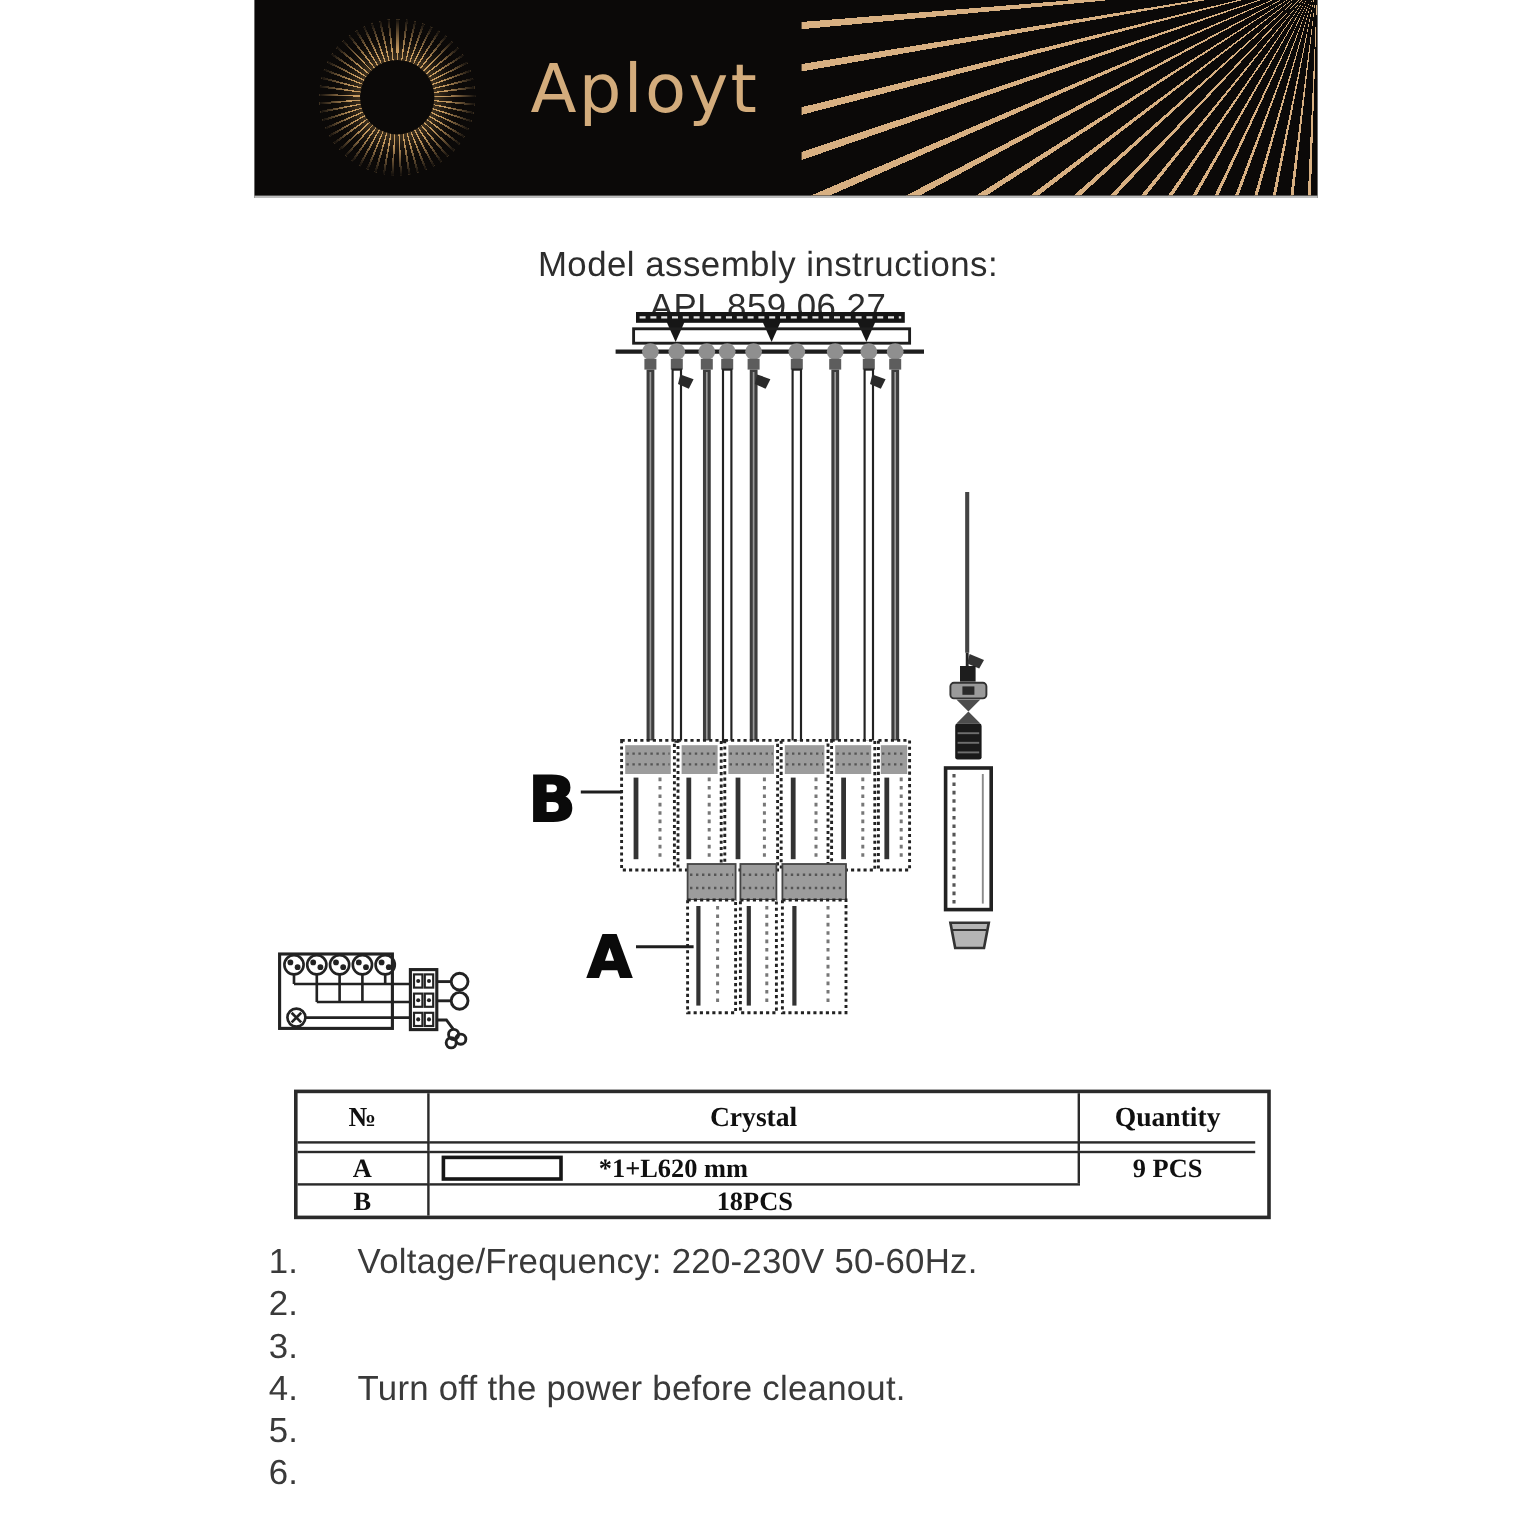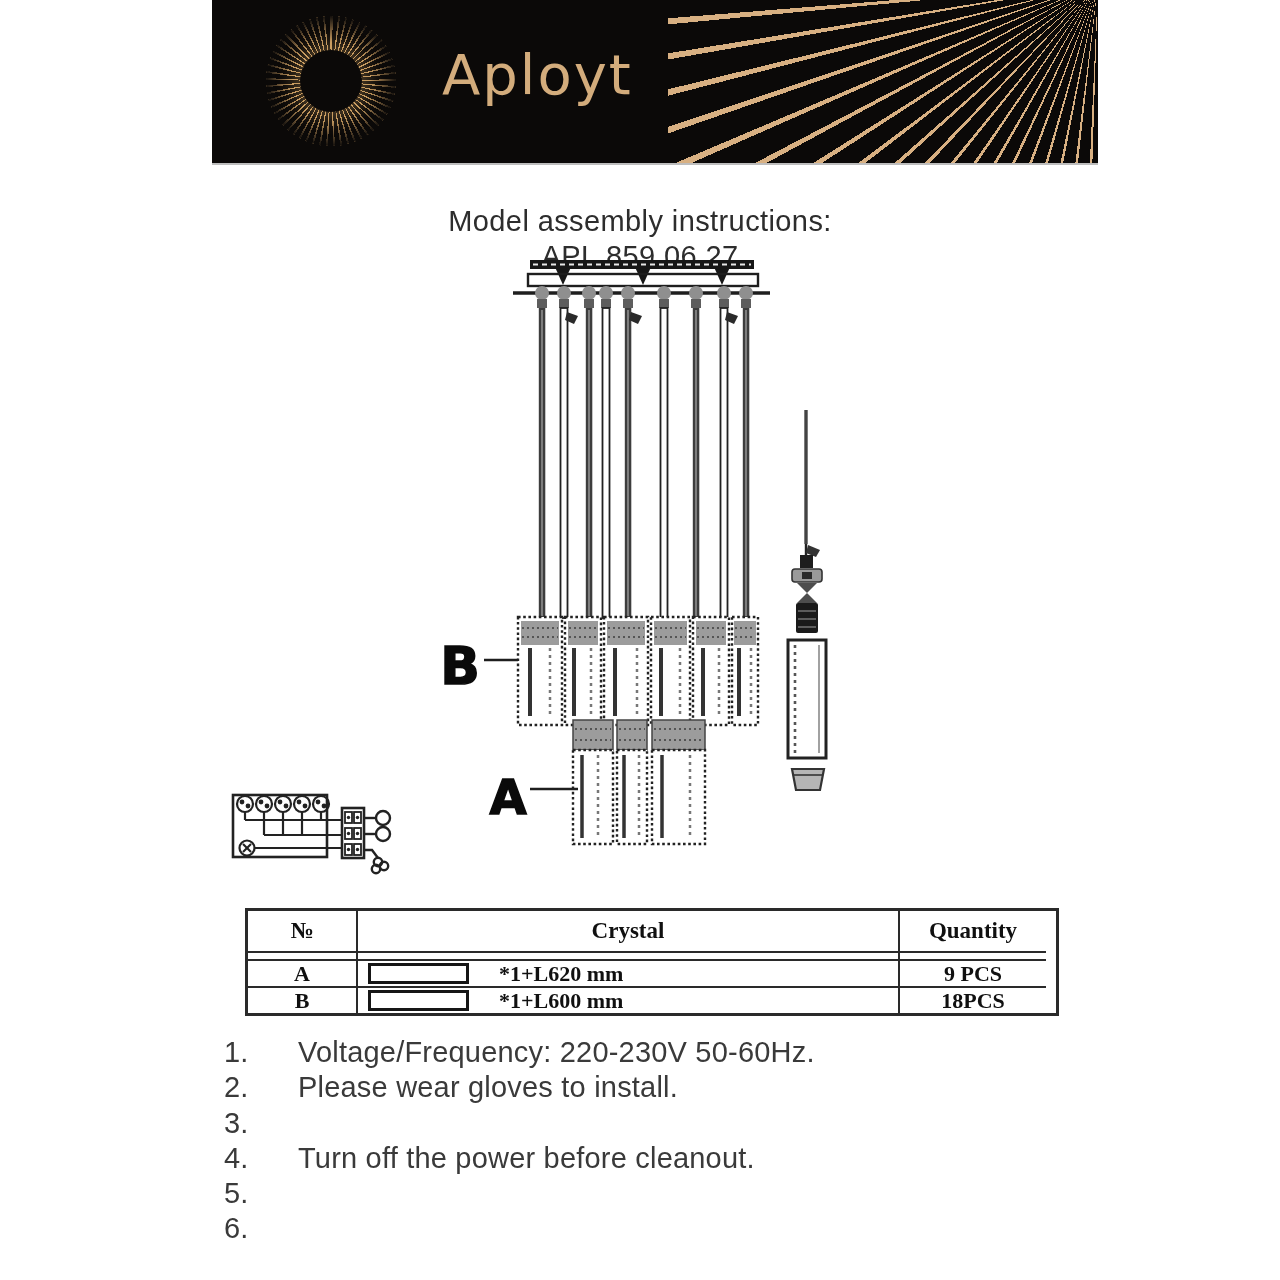--- a/index.html
+++ b/index.html
@@ -337,35 +337,30 @@
   <div class="pt-c pt-t"></div>
 
   <div class="pt-c pt-r pt-t">A</div>
   <div class="pt-c pt-r pt-t pt-crystal">
     <span class="crystal-rect"></span>
     <span>*1+L620 mm</span>
   </div>
   <div class="pt-c pt-t">9 PCS</div>
 
   <div class="pt-c pt-r pt-t">B</div>
-  <div class="pt-c pt-r pt-t pt-crystal">
-    <span class="crystal-rect"></span>
-    <span>*1+L600 mm</span>
-  </div>
   <div class="pt-c pt-t">18PCS</div>
 </div>
 
 <div class="instructions">
   <div class="inst-row">
     <span class="inst-num">1.</span>
     <span class="inst-text">Voltage/Frequency: 220-230V 50-60Hz.</span>
   </div>
   <div class="inst-row">
     <span class="inst-num">2.</span>
-    <span class="inst-text">Please wear gloves to install.</span>
   </div>
   <div class="inst-row">
     <span class="inst-num">3.</span>
   </div>
   <div class="inst-row">
     <span class="inst-num">4.</span>
     <span class="inst-text">Turn off the power before cleanout.</span>
   </div>
   <div class="inst-row">
     <span class="inst-num">5.</span>

